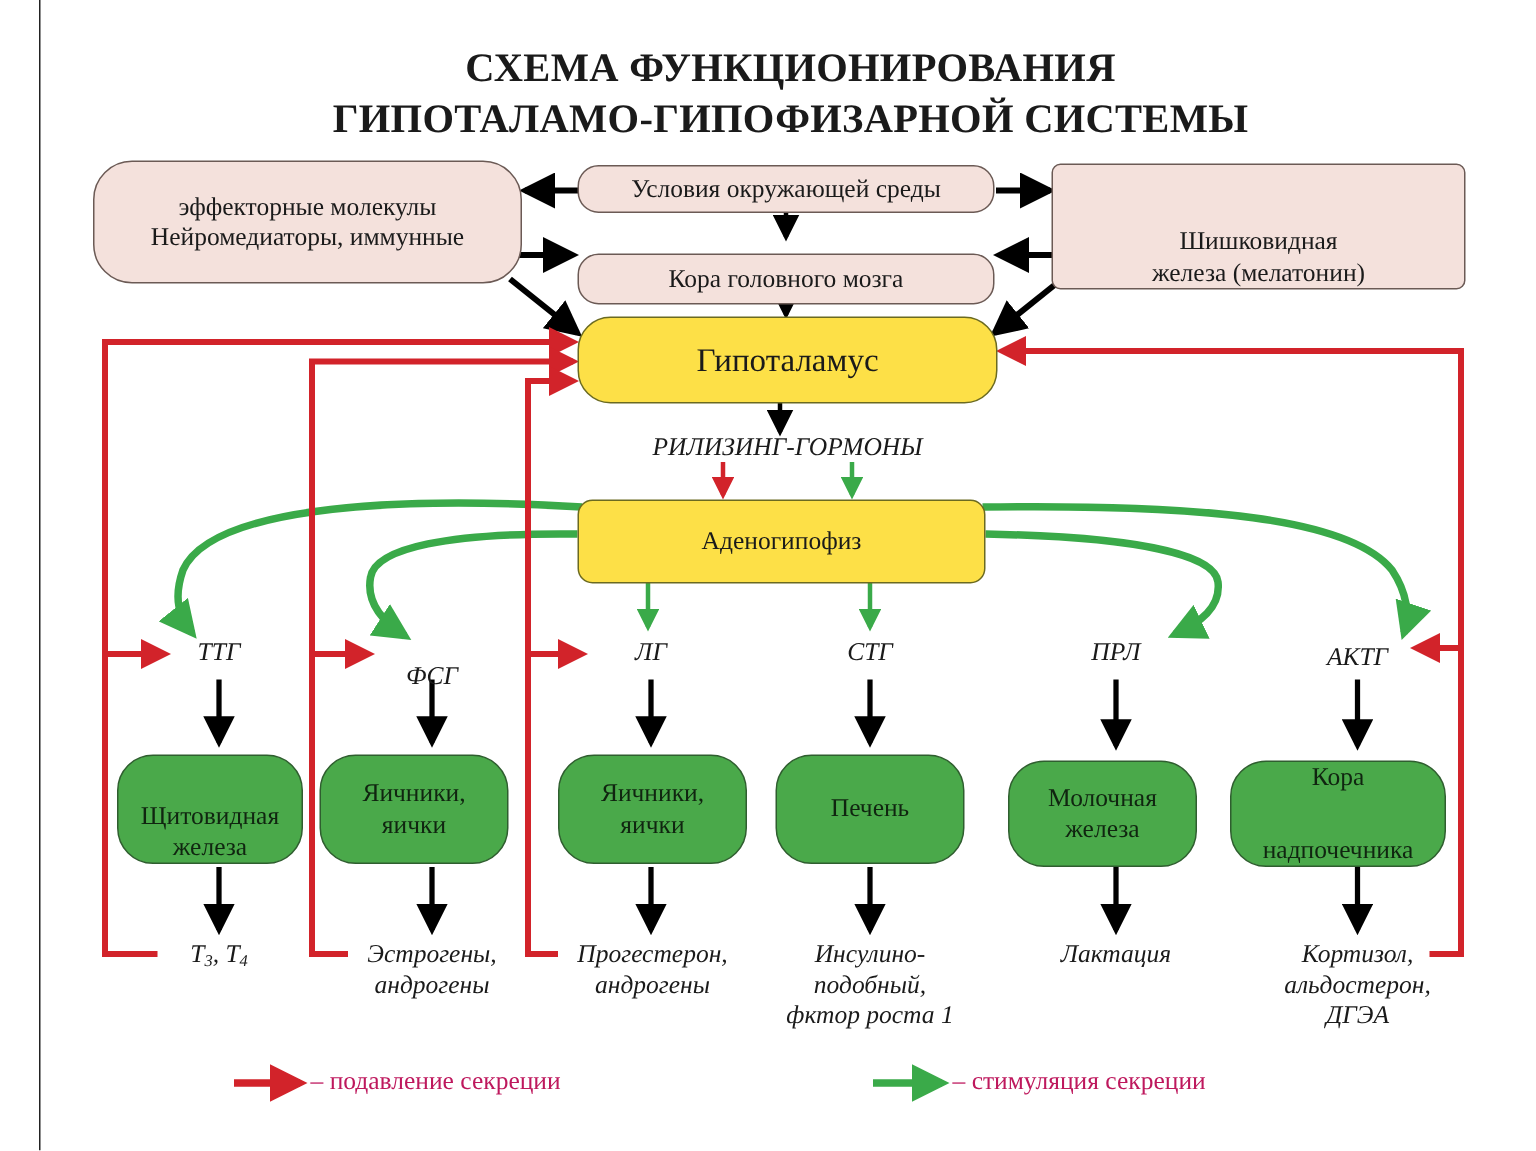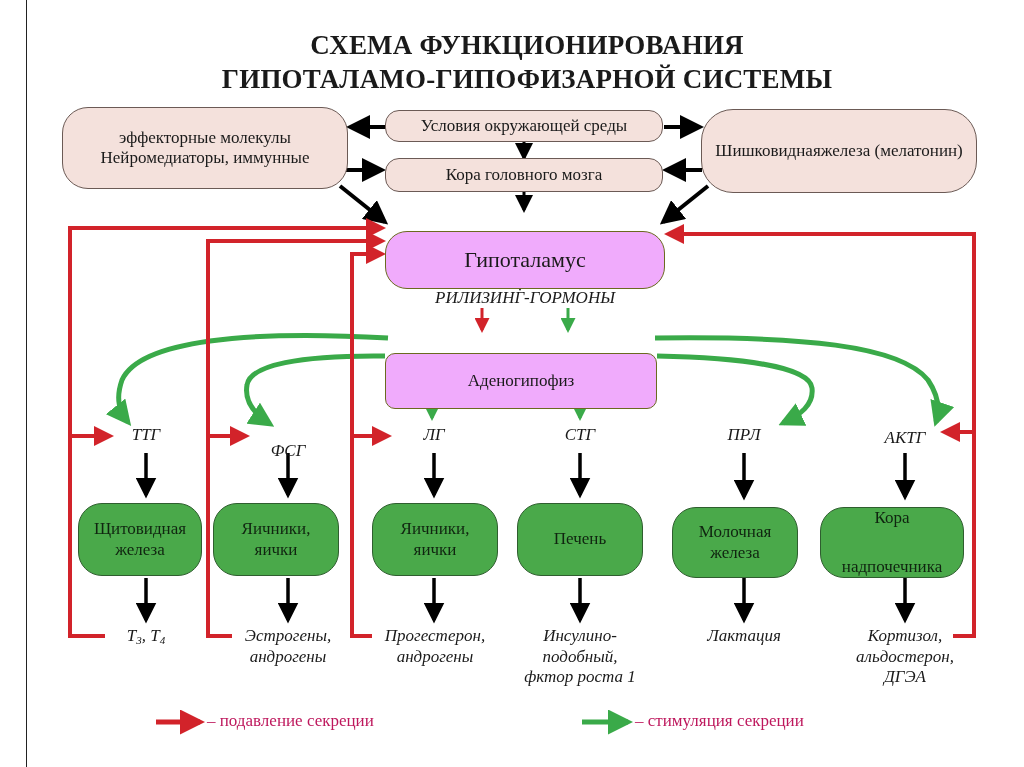--- a/index.html
+++ b/index.html
@@ -7,21 +7,21 @@
          font-family: "Liberation Serif", "DejaVu Serif", serif; color: #1a1a1a; }
   .frame-line { position: absolute; left: 26px; top: 0; width: 1px; height: 767px; background: #222; }
   .title { position: absolute; left: 0; width: 1024px; text-align: center; font-weight: bold;
            font-size: 27px; letter-spacing: 0.2px; color: #1a1a1a; padding-left: 15px; }
   .title.l1 { top: 30px; }
   .title.l2 { top: 64px; }
   svg.wires { position: absolute; left: 0; top: 0; }
   .box { position: absolute; display: flex; align-items: center; justify-content: center;
          text-align: center; box-sizing: border-box; line-height: 1.2; }
   .pink { background: #f4e1dc; border: 1.5px solid #6b5a55; }
-  .yellow { background: #f0abfc; border: 1.5px solid #6b6a20; margin-top: 20px; }
+  .yellow { background: #fde047; border: 1.5px solid #6b6a20; }
   .green { background: #4aa94a; border: 1.5px solid #2f5e2f; color: #102510; font-size: 17px; }
   .lbl { position: absolute; text-align: center; font-size: 17px; line-height: 1.22; color: #1a1a1a; font-style: italic; }
   .hormone { font-size: 17px; }
   .legend-text { position: absolute; font-size: 17px; color: #be185d; }
   sub { font-size: 11px; vertical-align: -3px; }
 </style>
 </head>
 <body>
 
 <div class="frame-line"></div>
@@ -96,24 +96,24 @@
   <line x1="582" y1="722" x2="628" y2="722" stroke="#3aaa49" stroke-width="5" marker-end="url(#mk-green)"></line>
 </svg>
 
 <div class="box pink" style="left:62px; top:107px; width:286px; height:82px; border-radius:26px; font-size:17px; flex-direction:column;">
   <span>эффекторные молекулы</span>
   <span>Нейромедиаторы, иммунные</span>
 </div>
 <div class="box pink" style="left:385px; top:110px; width:278px; height:32px; border-radius:14px; font-size:17px;">
   <span>Условия окружающей среды</span>
 </div>
-<div class="box pink" style="left:385px; top:158px; width:278px; height:34px; border-radius:14px; font-size:17px;">
+<div class="box pink" style="left:385px; top:169px; width:278px; height:34px; border-radius:14px; font-size:17px;">
   <span>Кора головного мозга</span>
 </div>
-<div class="box pink" style="left:701px; top:109px; width:276px; height:84px; border-radius:32px; font-size:17px; flex-direction:row;">
+<div class="box pink" style="left:701px; top:109px; width:276px; height:84px; border-radius:6px; font-size:17px; flex-direction:column;justify-content:flex-end;">
   <span>Шишковидная</span>
   <span>железа (мелатонин)</span>
 </div>
 
 <div class="box yellow" style="left:385px; top:211px; width:280px; height:58px; border-radius:22px; font-size:22px;">
   <span>Гипоталамус</span>
 </div>
 
 <div class="lbl" style="left:380px; top:288px; width:290px; font-size:17px;">РИЛИЗИНГ-ГОРМОНЫ</div>
 
@@ -121,21 +121,21 @@
   <span>Аденогипофиз</span>
 </div>
 
 <div class="lbl hormone" style="left:116px; top:425px; width:60px;">ТТГ</div>
 <div class="lbl hormone" style="left:258px; top:425px; width:60px;margin-top:16px;">ФСГ</div>
 <div class="lbl hormone" style="left:404px; top:425px; width:60px;">ЛГ</div>
 <div class="lbl hormone" style="left:550px; top:425px; width:60px;">СТГ</div>
 <div class="lbl hormone" style="left:714px; top:425px; width:60px;">ПРЛ</div>
 <div class="lbl hormone" style="left:870px; top:428px; width:70px;">АКТГ</div>
 
-<div class="box green" style="left:78px; top:503px; width:124px; height:73px; border-radius:24px; flex-direction:column;">
+<div class="box green" style="left:78px; top:503px; width:124px; height:73px; border-radius:24px; flex-direction:column;justify-content:flex-end;">
   <span>Щитовидная</span>
   <span>железа</span>
 </div>
 <div class="box green" style="left:213px; top:503px; width:126px; height:73px; border-radius:24px; flex-direction:column;">
   <span>Яичники,</span>
   <span>яички</span>
 </div>
 <div class="box green" style="left:372px; top:503px; width:126px; height:73px; border-radius:24px; flex-direction:column;">
   <span>Яичники,</span>
   <span>яички</span>

